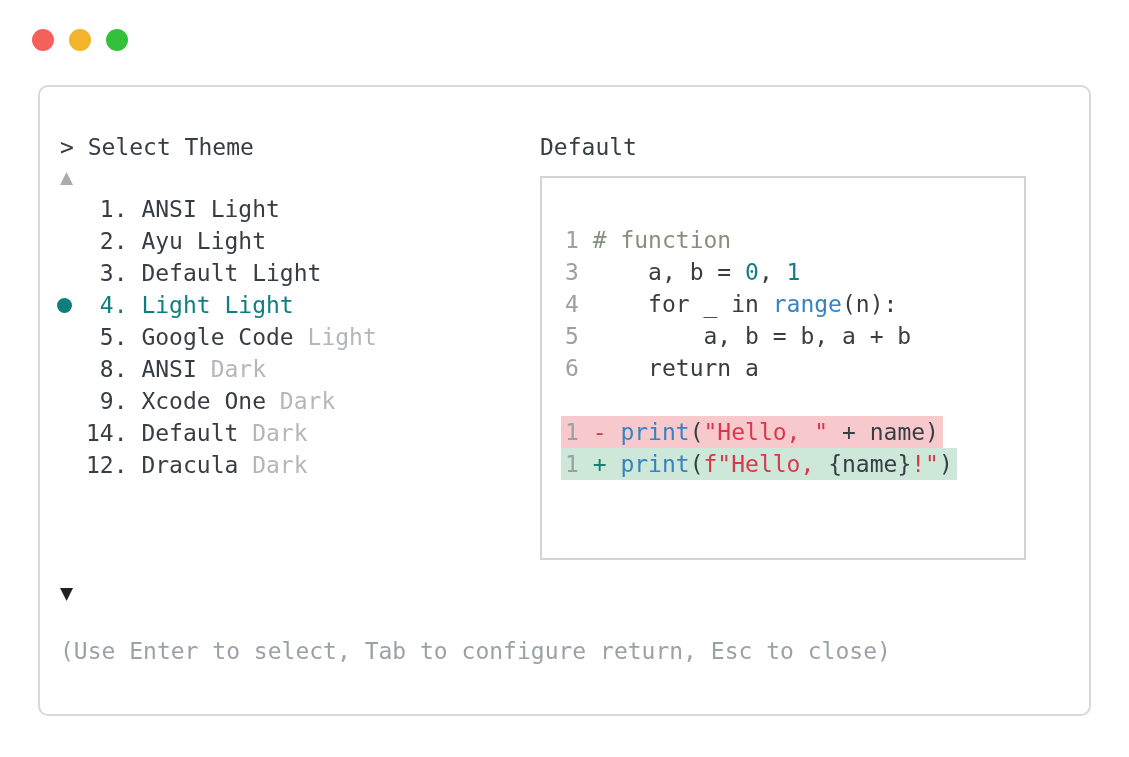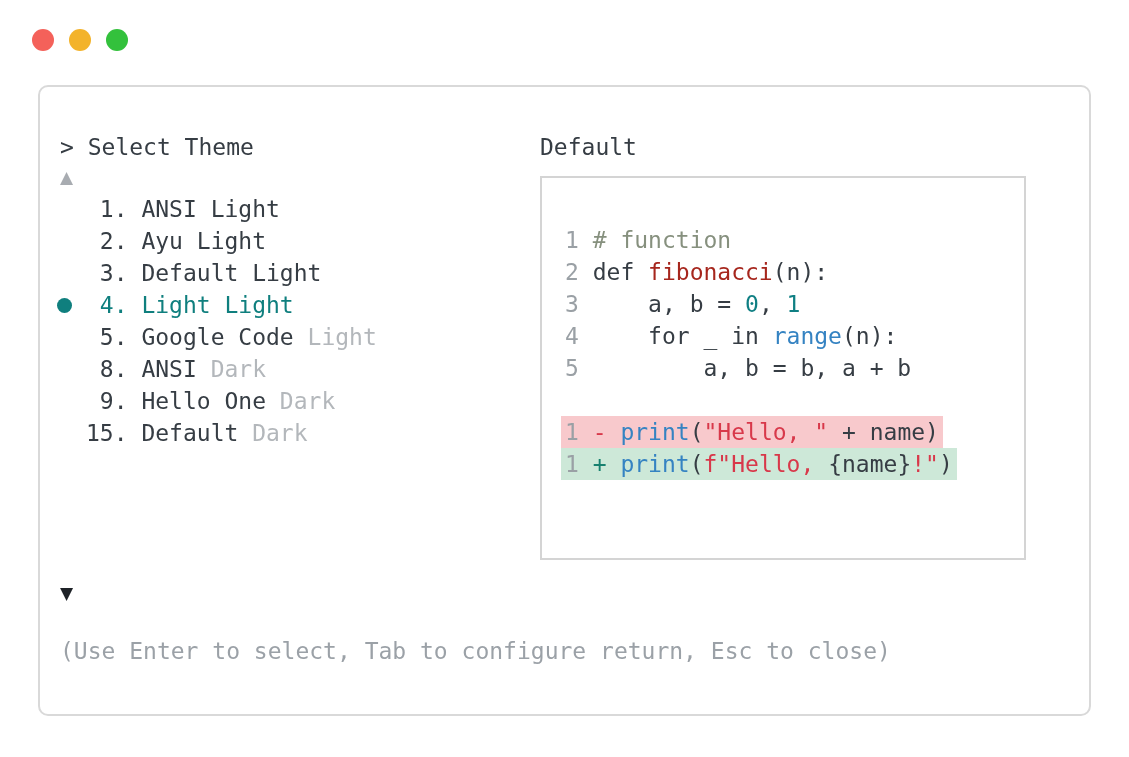--- a/index.html
+++ b/index.html
@@ -89,35 +89,36 @@
 
   <div class="scroll-arrow scroll-up">▲</div>
 
   <div class="theme-list">
       <div class="theme-row"><span class="num"> 1. </span><span class="name">ANSI Light</span></div>
       <div class="theme-row"><span class="num"> 2. </span><span class="name">Ayu Light</span></div>
       <div class="theme-row"><span class="num"> 3. </span><span class="name">Default Light</span></div>
       <div class="theme-row selected"><span class="bullet"></span><span class="num"> 4. </span><span class="name">Light Light</span></div>
       <div class="theme-row"><span class="num"> 5. </span><span class="name">Google Code</span><span class="muted"> Light</span></div>
       <div class="theme-row"><span class="num"> 8. </span><span class="name">ANSI</span><span class="muted"> Dark</span></div>
-      <div class="theme-row"><span class="num"> 9. </span><span class="name">Hello One</span><span class="muted"> Dark</span></div>
-      <div class="theme-row"><span class="num">15. </span><span class="name">Default</span><span class="muted"> Dark</span></div>
+      <div class="theme-row"><span class="num"> 9. </span><span class="name">Xcode One</span><span class="muted"> Dark</span></div>
+      <div class="theme-row"><span class="num">14. </span><span class="name">Default</span><span class="muted"> Dark</span></div>
+      <div class="theme-row"><span class="num">12. </span><span class="name">Dracula</span><span class="muted"> Dark</span></div>
     </div>
 
   <div class="scroll-arrow scroll-down">▼</div>
 
   <div class="preview-label">Default</div>
 
   <div class="preview-box">
     <div class="code-block">
         <div class="code-line"><span class="tk-ln">1 </span><span class="tk-comment"># function</span></div>
-        <div class="code-line"><span class="tk-ln">2 </span><span class="tk-plain">def </span><span class="tk-func">fibonacci</span><span class="tk-plain">(n):</span></div>
         <div class="code-line"><span class="tk-ln">3 </span><span class="tk-plain">    a, b = </span><span class="tk-num">0</span><span class="tk-plain">, </span><span class="tk-num">1</span></div>
         <div class="code-line"><span class="tk-ln">4 </span><span class="tk-plain">    for _ in </span><span class="tk-builtin">range</span><span class="tk-plain">(n):</span></div>
         <div class="code-line"><span class="tk-ln">5 </span><span class="tk-plain">        a, b = b, a + b</span></div>
+        <div class="code-line"><span class="tk-ln">6 </span><span class="tk-plain">    return a</span></div>
         <div class="code-line"></div>
         <div class="code-line"><span class="diff-bg removed"><span class="tk-ln">1 </span><span class="tk-minus">- </span><span class="tk-builtin">print</span><span class="tk-plain">(</span><span class="tk-str">"Hello, "</span><span class="tk-plain"> + name)</span></span></div>
         <div class="code-line"><span class="diff-bg added"><span class="tk-ln">1 </span><span class="tk-plus">+ </span><span class="tk-builtin">print</span><span class="tk-plain">(</span><span class="tk-str">f"Hello, </span><span class="tk-plain">{name}</span><span class="tk-str">!"</span><span class="tk-plain">)</span></span></div>
       </div>
   </div>
 
   <div class="hint">(Use Enter to select, Tab to configure return, Esc to close)</div>
 
 </div>
 

